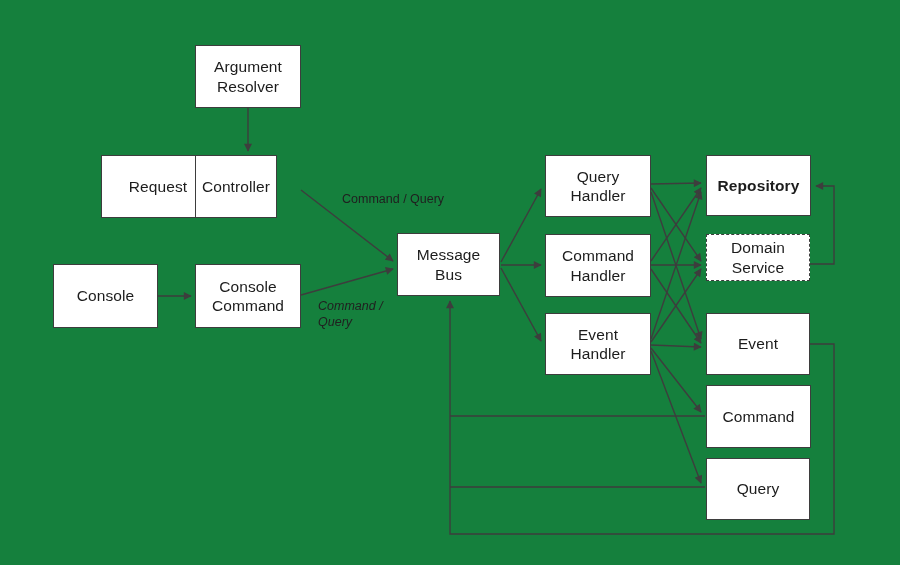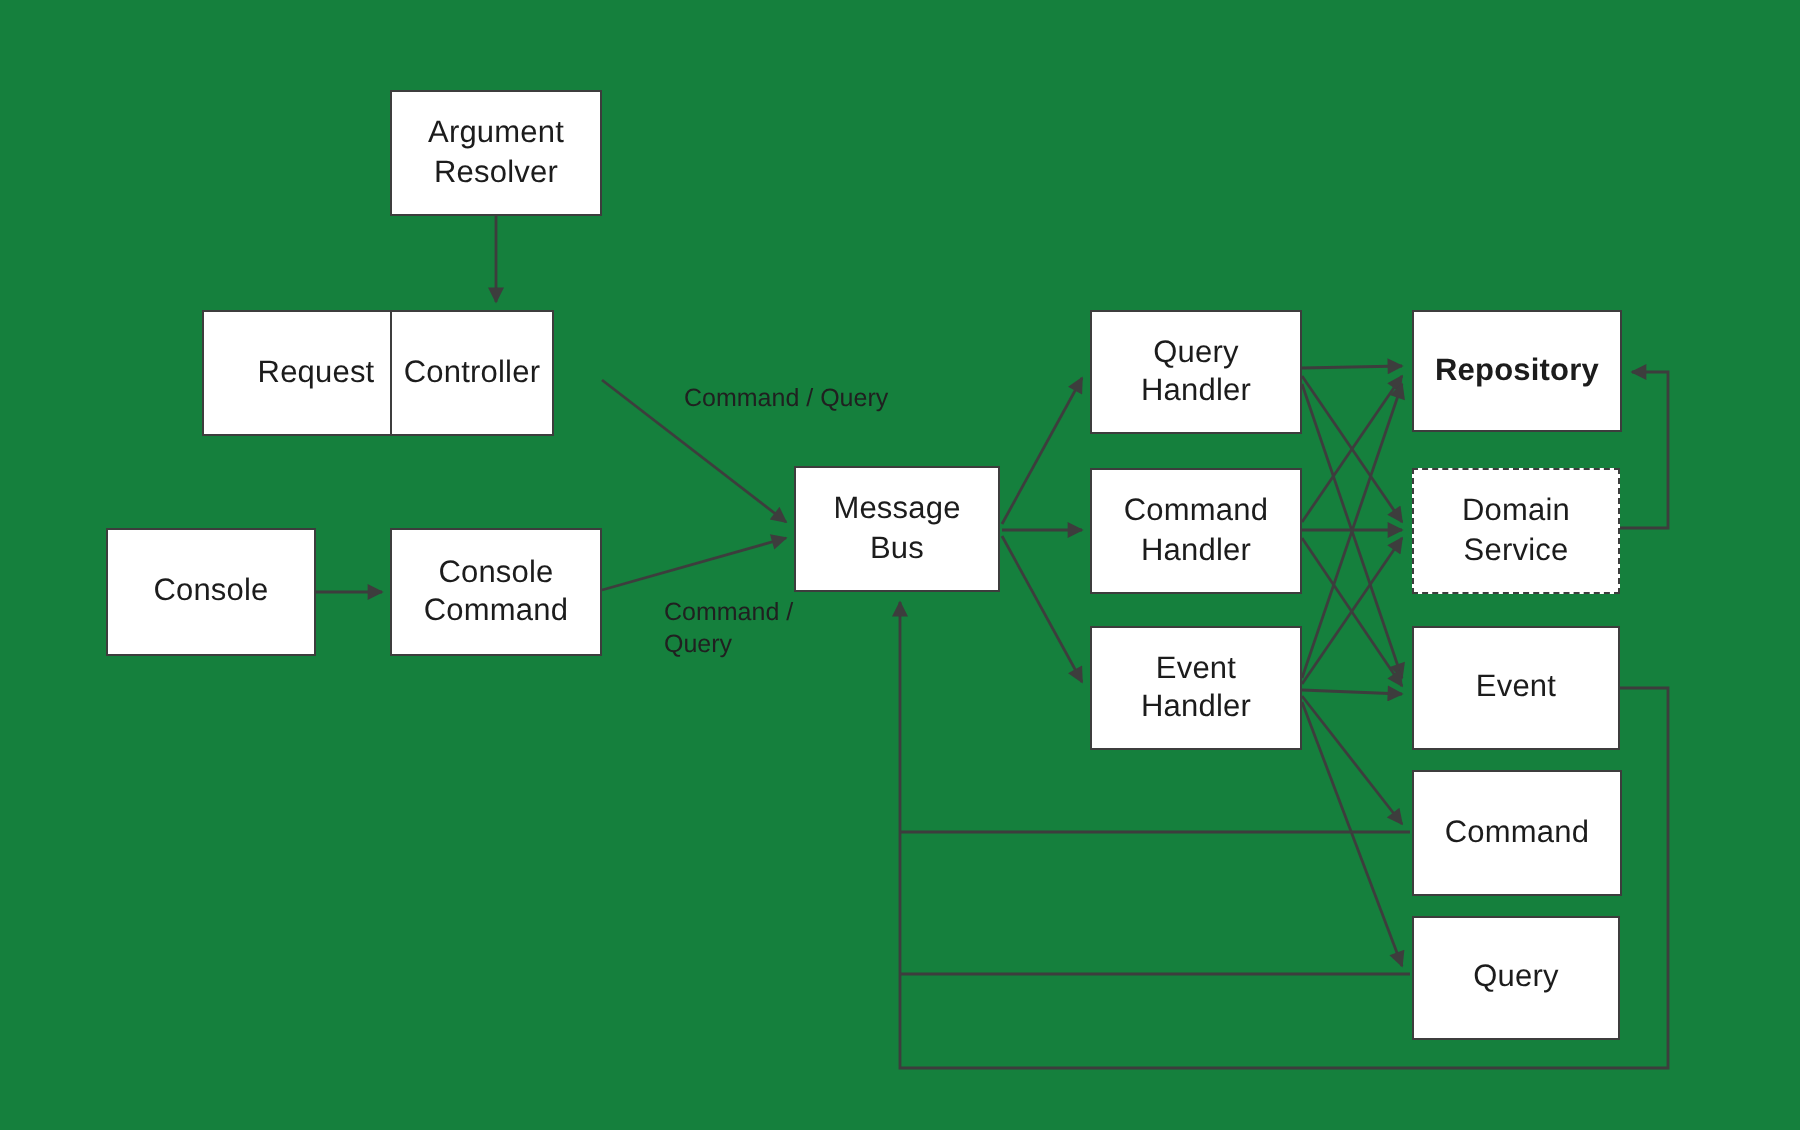--- a/index.html
+++ b/index.html
@@ -110,27 +110,27 @@
 Handler</div>
 
   <div class="node" style="left:545px; top:234px; width:106px; height:63px;">Command
 Handler</div>
 
   <div class="node" style="left:545px; top:313px; width:106px; height:62px;">Event
 Handler</div>
 
   <div class="node" style="left:706px; top:155px; width:105px; height:61px;font-weight:bold;">Repository</div>
 
-  <div class="node dashed" style="left:706px; top:234px; width:104px; height:63px;">Domain
+  <div class="node dashed" style="left:706px; top:234px; width:104px; height:47px;">Domain
 Service</div>
 
   <div class="node" style="left:706px; top:313px; width:104px; height:62px;">Event</div>
 
   <div class="node" style="left:706px; top:385px; width:105px; height:63px;">Command</div>
 
   <div class="node" style="left:706px; top:458px; width:104px; height:62px;">Query</div>
 
   <div class="edge-label" style="left:342px; top:191px;">Command / Query</div>
 
-  <div class="edge-label" style="left:332px; top:298px;">Command /
+  <div class="edge-label" style="left:318px; top:298px;font-style:italic;">Command /
 Query</div>
 
 </div>
 
 </body></html>

